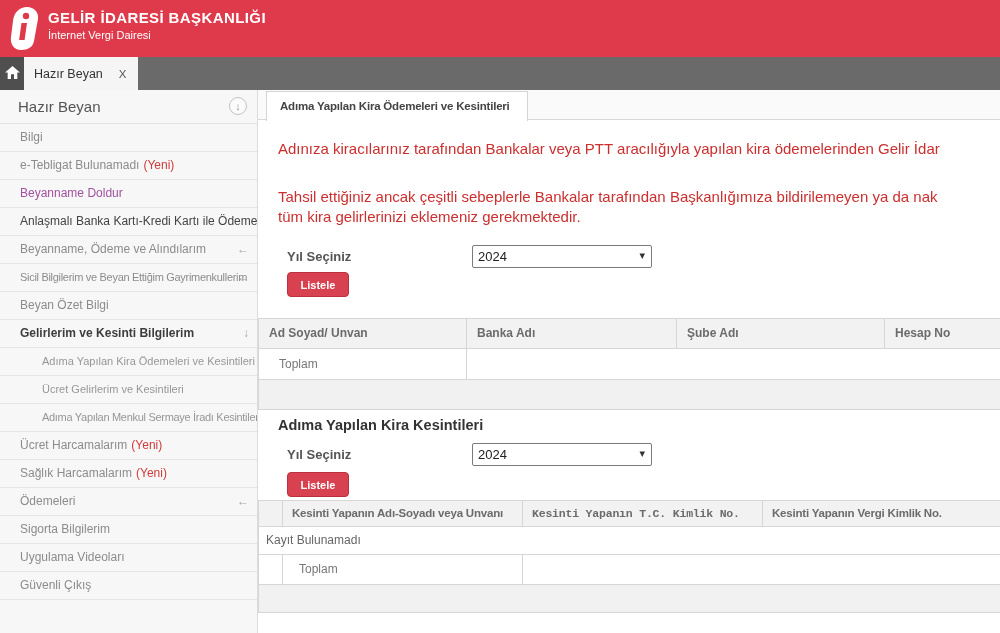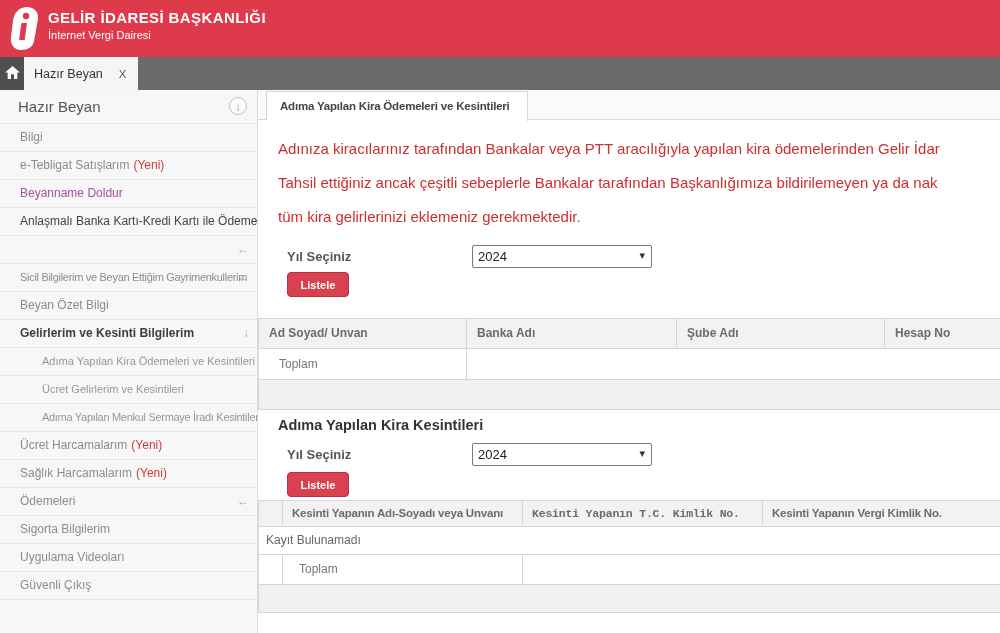--- a/index.html
+++ b/index.html
@@ -33,21 +33,21 @@
   .s-item.tight { font-size:11px; letter-spacing:-0.3px; }
   .s-item .badge { color:#CE3B3B; margin-left:4px;text-align:right; }
   .s-item .arrow { position:absolute; right:8px; top:0; color:#A8A8A8; font-size:12px; background:inherit; padding-left:3px; }
 
   
   .main { position:absolute; left:258px; top:90px; width:742px; height:543px; background:#fff; }
   .tabstrip { position:absolute; left:0; top:0; width:742px; height:30px; background:#FAFAFA; border-bottom:1px solid #D8D8D8; }
   .content-tab { position:absolute; left:8px; top:1px; width:262px; height:30px; background:#fff; border:1px solid #D5D5D5; border-bottom:none; z-index:2; line-height:29px; padding-left:13px; font-size:11.5px; font-weight:600; color:#444; letter-spacing:-0.2px; white-space:nowrap; cursor:pointer; }
 
   .notice-line { position:absolute; left:20px; white-space:nowrap; color:#CC2F2F; font-size:15px; }
-  .n1 { top:50px; } .n2 { top:84px; } .n3 { top:118px; }
+  .n1 { top:50px; } .n2 { top:98px; } .n3 { top:118px; }
 
   .field-label { position:absolute; font-size:13px; font-weight:700; color:#555; white-space:nowrap; }
   .lab1 { left:29px; top:159px; } .lab2 { left:29px; top:357px; }
   .select-wrap { position:absolute; left:214px; width:180px; height:23px; }
   .sw1 { top:155px; } .sw2 { top:353px; }
   .select-wrap select { width:100%; height:100%; border:1px solid #7A7A7A; border-radius:2px; background:#fff; font-size:13px; color:#222; padding:0 20px 0 5px; -webkit-appearance:none; appearance:none; font-family:"Liberation Sans",sans-serif; }
   .sel-chevron { position:absolute; right:7px; top:4px; font-size:11px; color:#333; pointer-events:none; }
 
   .btn-red { position:absolute; width:62px; height:25px; background:#D8414F; border:1px solid #B9303F; border-radius:4px; color:#fff; font-size:11px; font-weight:700; cursor:pointer; font-family:"Liberation Sans",sans-serif; }
   .btn1 { left:29px; top:182px; } .btn2 { left:29px; top:382px; }
@@ -104,24 +104,24 @@
       <span class="tab-close">X</span>
     </div>
   </nav>
 
   <aside class="sidebar">
     <div class="side-head">
       <span class="side-title">Hazır Beyan</span>
       <span class="circ">↓</span>
     </div>
     <div class="s-item"><span>Bilgi</span></div>
-    <div class="s-item"><span>e-Tebligat Satışlarım</span><span class="badge">(Yeni)</span></div>
+    <div class="s-item"><span>e-Tebligat Bulunamadı</span><span class="badge">(Yeni)</span></div>
     <div class="s-item purple"><span>Beyanname Doldur</span></div>
     <div class="s-item dark"><span>Anlaşmalı Banka Kartı-Kredi Kartı ile Ödeme</span></div>
-    <div class="s-item"><span class="arrow">←</span></div>
+    <div class="s-item"><span>Beyanname, Ödeme ve Alındılarım</span><span class="arrow">←</span></div>
     <div class="s-item tight"><span>Sicil Bilgilerim ve Beyan Ettiğim Gayrimenkullerim</span><span class="arrow">←</span></div>
     <div class="s-item"><span>Beyan Özet Bilgi</span></div>
     <div class="s-item bold"><span>Gelirlerim ve Kesinti Bilgilerim</span><span class="arrow">↓</span></div>
     <div class="s-item sub"><span>Adıma Yapılan Kira Ödemeleri ve Kesintileri</span></div>
     <div class="s-item sub"><span>Ücret Gelirlerim ve Kesintileri</span></div>
     <div class="s-item sub tight"><span>Adıma Yapılan Menkul Sermaye İradı Kesintileri</span></div>
     <div class="s-item"><span>Ücret Harcamalarım</span><span class="badge">(Yeni)</span></div>
     <div class="s-item"><span>Sağlık Harcamalarım</span><span class="badge">(Yeni)</span></div>
     <div class="s-item"><span>Ödemeleri</span><span class="arrow">←</span></div>
     <div class="s-item"><span>Sigorta Bilgilerim</span></div>

